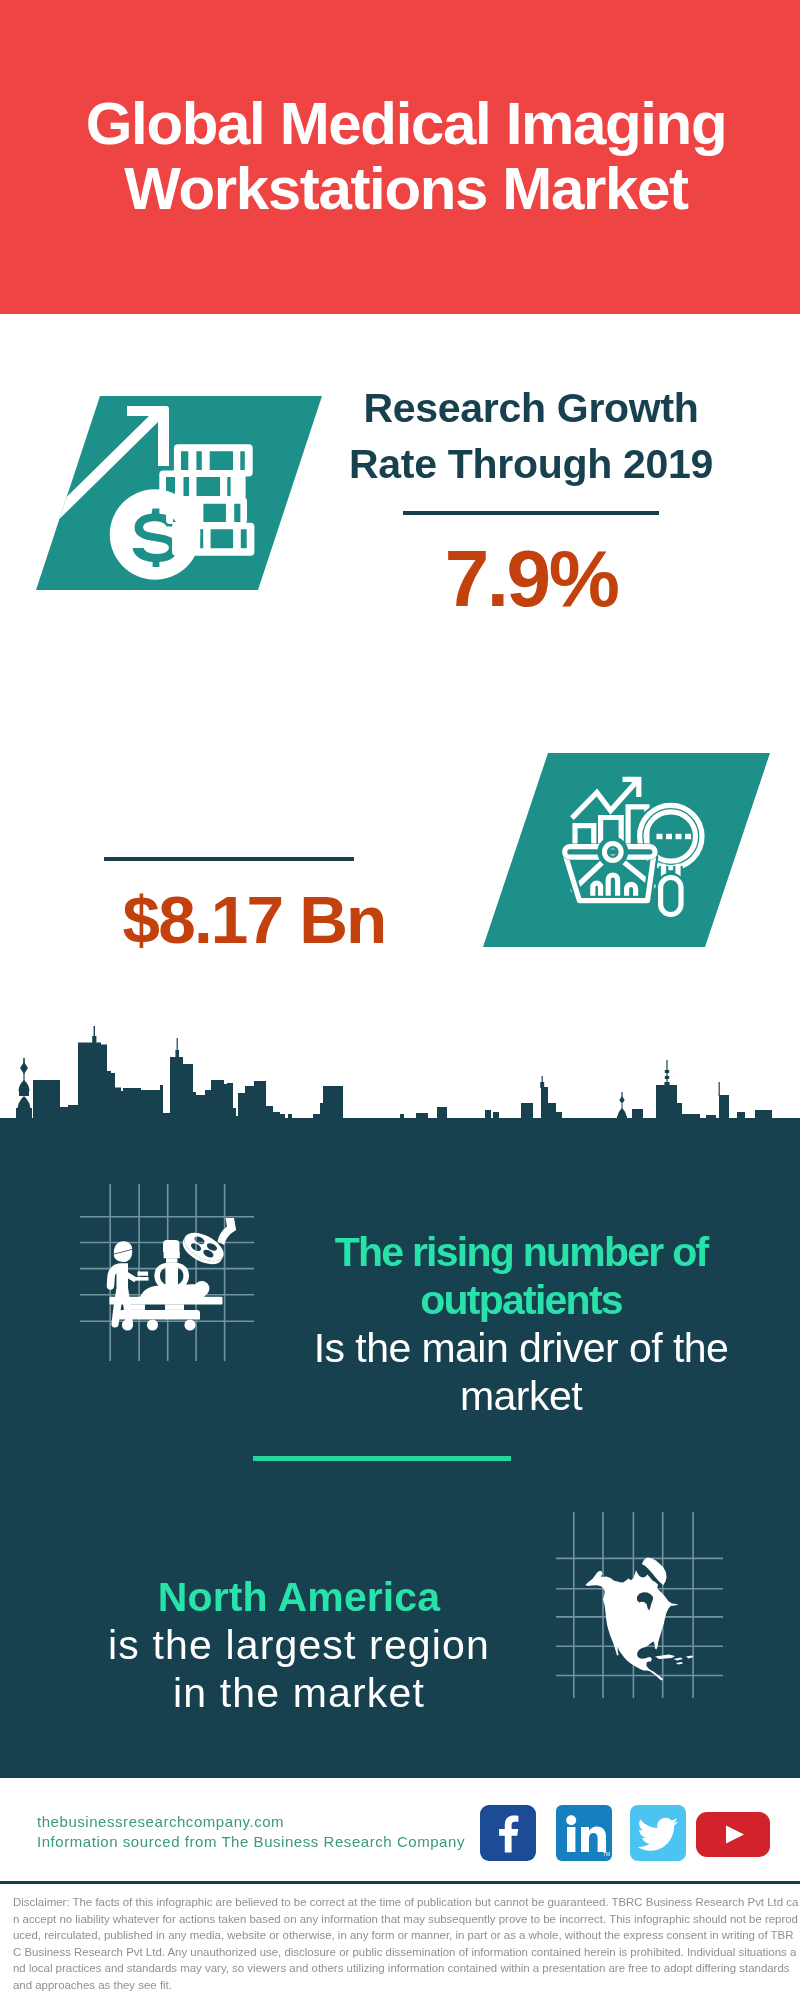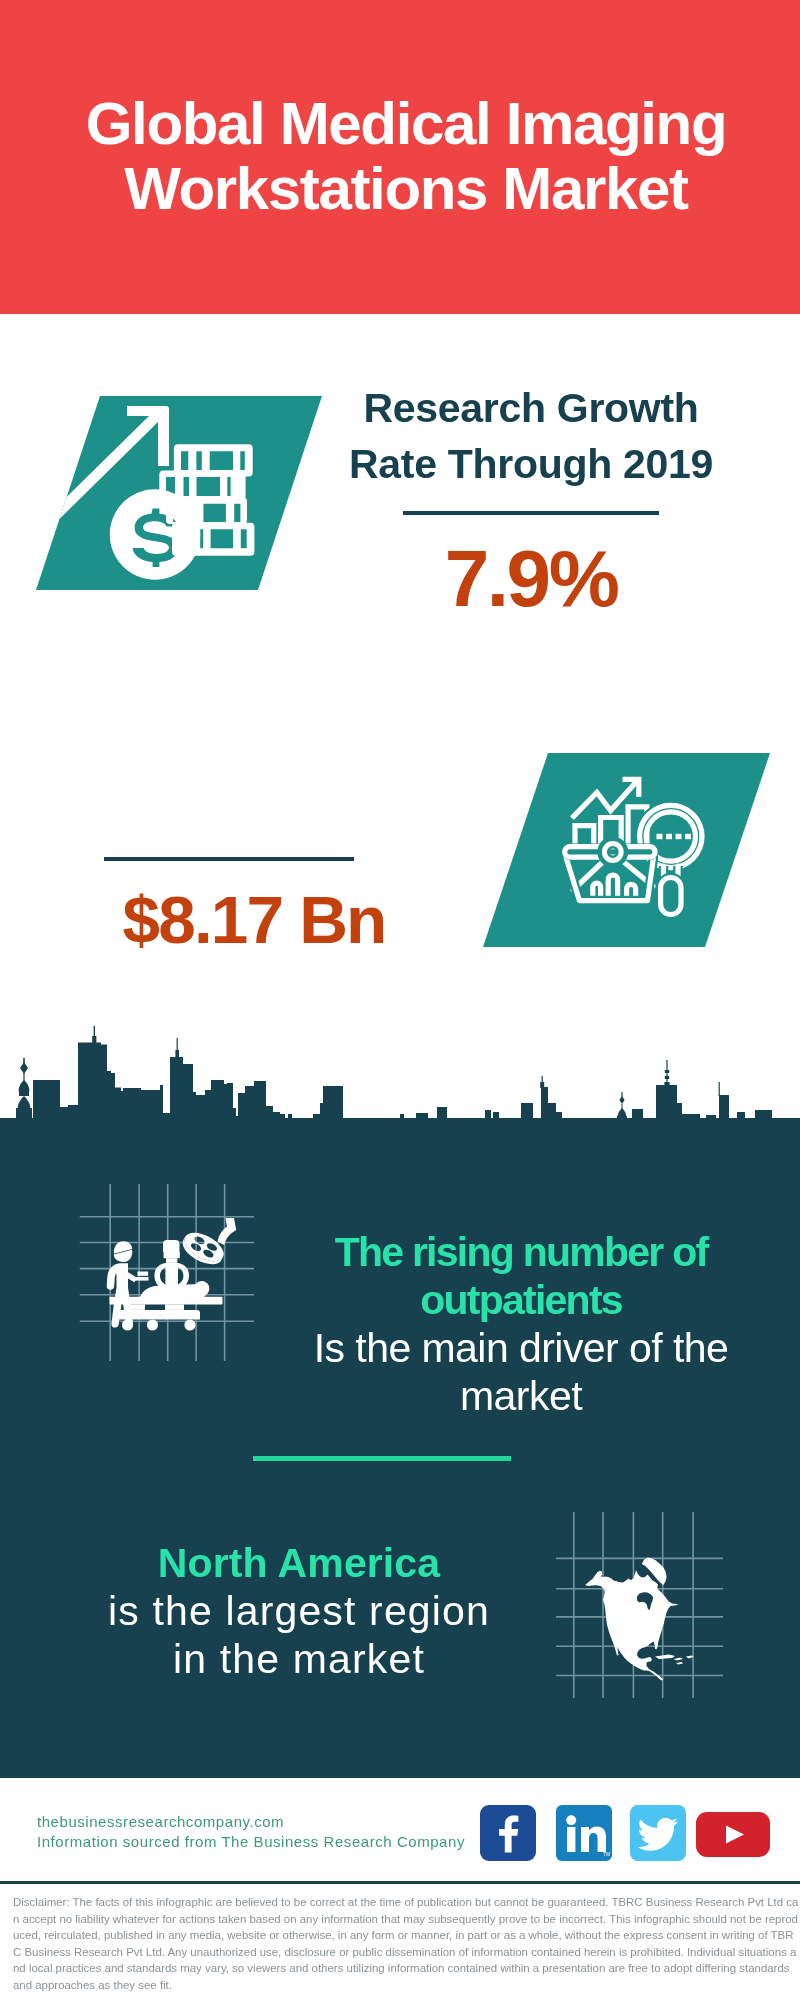--- a/index.html
+++ b/index.html
@@ -246,21 +246,21 @@
     <path fill="#ffffff" fill-rule="evenodd" d="M585.3 1584.9L588.5 1582L592.4 1578.9L595 1575.5L597.3 1572.3L600 1570.8L601.8 1571.6L602.4 1574L600.8 1576.4L603 1577L606 1576.4L609.5 1577.4L612 1579L613.5 1580.6L616.5 1581.2L620 1582.2L623 1582.6L626 1580.4L628.5 1578.4L631 1580.2L633.5 1578L636 1570.2L637.6 1573.4L639.4 1576L642 1577.6L645 1577L647.5 1574.6L650 1577.4L652.5 1580.5L655.5 1582.2L658 1584.6L657.2 1588.2L659.5 1590.8L662 1593L665 1596.6L668.5 1601.2L672 1603.4L676 1604L678.5 1604.8L674.5 1605.6L670.5 1606L668.2 1609L666.4 1613L665 1618L664 1623L662.4 1628L660.5 1634.5L659 1639.5L658.2 1642.5L657.6 1646.4L656.4 1649.4L655 1648.4L654.6 1644.5L653.6 1641.6L651 1643L648 1645.5L645 1647.2L642 1648L639.5 1649.4L637.6 1652L637 1655L638.4 1657.4L641.2 1658.8L644.6 1658.6L647.6 1657.4L650.2 1657L651.8 1659L651 1661.6L648.6 1661.6L646.6 1662.4L646.4 1665.4L648 1668L650.6 1670L653.4 1671.6L656 1673.4L658.4 1675.2L660.8 1677L663 1679.2L661.4 1680.6L658.6 1678.2L655.8 1675.6L653 1673.4L650.2 1671.4L647 1670.4L643.8 1670.4L640.6 1669.2L637.2 1667.6L633.8 1665.6L630.4 1663.2L627 1660.4L624.2 1657.4L622 1654.6L620.2 1652.2L618.6 1649.4L617.6 1646.6L617.8 1651L618.6 1655L617 1655.4L615.8 1651.2L614.4 1646.6L613 1642.6L611.8 1639.4L610.2 1635.4L608.6 1630.6L607.2 1625.6L606.4 1620.6L605.8 1615.4L605.2 1609.6L604.4 1604.2L603 1599.6L604 1595.8L604.8 1591.8L603.4 1588.6L601 1586.2L597 1585.2L592 1585.4L588 1586ZM641.8 1564L644 1559.8L647.5 1557.6L651.5 1558.2L656 1560.6L660 1564L663.6 1567.8L665.8 1572L666.6 1577L665.6 1581.2L663.4 1585L661 1583.2L658.6 1581L655.6 1577.4L652.2 1573.2L648.6 1569.2L645 1565.8ZM636.8 1597L639.5 1593.6L643.5 1592.2L647.5 1592.6L651 1594.4L653.2 1597.2L652.6 1600.6L651.2 1604L650.2 1608L649.3 1610.6L647.6 1608.2L646.8 1604.4L644.6 1602.2L641.6 1601.8L639.2 1602.4L637.2 1600.4Z"></path>
     <g fill="#ffffff">
       <path d="M655 1656.5 l14 -2 l6 1.5 l-3 2 l-13 1 z"></path>
       <path d="M673.5 1659 l7 -1.5 l2.5 1.5 l-6 1.5 z"></path>
       <path d="M686 1656.5 l6 -1 l1.5 1.5 l-5 1.5 z"></path>
       <path d="M676 1663 l5.5 -1 l1.5 1.5 l-5 1 z"></path>
     </g>
   </svg>
 
   <div class="msg" style="left:99px;top:1539px;width:400px;">
-    <span class="hl" style="letter-spacing:0.1px;">North America</span>
+    <span class="hl" style="letter-spacing:0.1px;margin-top:34px;">North America</span>
     <span class="rest" style="letter-spacing:1.15px;">is the largest region in the market</span>
   </div>
   <svg class="skyline" viewBox="0 1020 800 160" width="800" height="160" preserveAspectRatio="none" style="top:1020px;height:160px;">
     <g fill="#17414F">
     <path d="M 0 1200 L 0 1118 L 7 1118 L 7 1120 L 14 1120 L 14 1122 L 33 1122 L 33 1120 L 33 1120 L 33 1080 L 60 1080 L 60 1107 L 68 1107 L 68 1105 L 78 1105 L 78 1042.5 L 101 1042.5 L 101 1044.5 L 107 1044.5 L 107 1071 L 111 1071 L 111 1073 L 115 1073 L 115 1087.5 L 121 1087.5 L 121 1091 L 123 1091 L 123 1088 L 141 1088 L 141 1090 L 160 1090 L 160 1085 L 163 1085 L 163 1113 L 170 1113 L 170 1057 L 183 1057 L 183 1064 L 193 1064 L 193 1092 L 196 1092 L 196 1095 L 205 1095 L 205 1090 L 211 1090 L 211 1080 L 224 1080 L 224 1084 L 227 1084 L 227 1083 L 233 1083 L 233 1108 L 236 1108 L 236 1116 L 238 1116 L 238 1093 L 245 1093 L 245 1086 L 254 1086 L 254 1081 L 266 1081 L 266 1106 L 273 1106 L 273 1112 L 280 1112 L 280 1114 L 285 1114 L 285 1118 L 288 1118 L 288 1114 L 292 1114 L 292 1121 L 300 1121 L 300 1124 L 308 1124 L 308 1122 L 313 1122 L 313 1114 L 320 1114 L 320 1103 L 323 1103 L 323 1086 L 343 1086 L 343 1124 L 346 1124 L 346 1128 L 350 1128 L 350 1124 L 357 1124 L 357 1135 L 363 1135 L 363 1129 L 370 1129 L 370 1134 L 373 1134 L 373 1130 L 376 1130 L 376 1135 L 380 1135 L 380 1124 L 393 1124 L 393 1126 L 400 1126 L 400 1114 L 404 1114 L 404 1121 L 409 1121 L 409 1120 L 413 1120 L 413 1118 L 416 1118 L 416 1113 L 428 1113 L 428 1136 L 430 1136 L 430 1126 L 434 1126 L 434 1120 L 437 1120 L 437 1107 L 447 1107 L 447 1120 L 452 1120 L 452 1122 L 456 1122 L 456 1128 L 465 1128 L 465 1118 L 470 1118 L 470 1121 L 475 1121 L 475 1128 L 480 1128 L 480 1135 L 485 1135 L 485 1110 L 491 1110 L 491 1136 L 493 1136 L 493 1112 L 499 1112 L 499 1134 L 509 1134 L 509 1129 L 521 1129 L 521 1103 L 533 1103 L 533 1127 L 541 1127 L 541 1087 L 548 1087 L 548 1103 L 556 1103 L 556 1112 L 562 1112 L 562 1125 L 570 1125 L 570 1118 L 577 1118 L 577 1125 L 588 1125 L 588 1132 L 617 1132 L 617 1116 L 627 1116 L 627 1131 L 632 1131 L 632 1109 L 643 1109 L 643 1128 L 656 1128 L 656 1085 L 677 1085 L 677 1103 L 682 1103 L 682 1114 L 700 1114 L 700 1129 L 706 1129 L 706 1115 L 716 1115 L 716 1121 L 719 1121 L 719 1095 L 729 1095 L 729 1118 L 737 1118 L 737 1112 L 745 1112 L 745 1118 L 755 1118 L 755 1110 L 772 1110 L 772 1125 L 785 1125 L 785 1131 L 792 1131 L 792 1154 L 800 1154 L 800 1200 Z"></path>
     <path d="M23.2 1058 l1.6 0 l0 6 l-1.6 0 z"></path>
     <path d="M24 1062 l4 6 l-4 6 l-4 -6 z"></path>
     <path d="M23.4 1072 h1.2 v10 h-1.2 z"></path>
     <path d="M24 1080 q5 4 5.5 11 h-11 q0.5 -7 5.5 -11 z"></path>
     <path d="M19 1091 h10 v5 h-10 z"></path>

